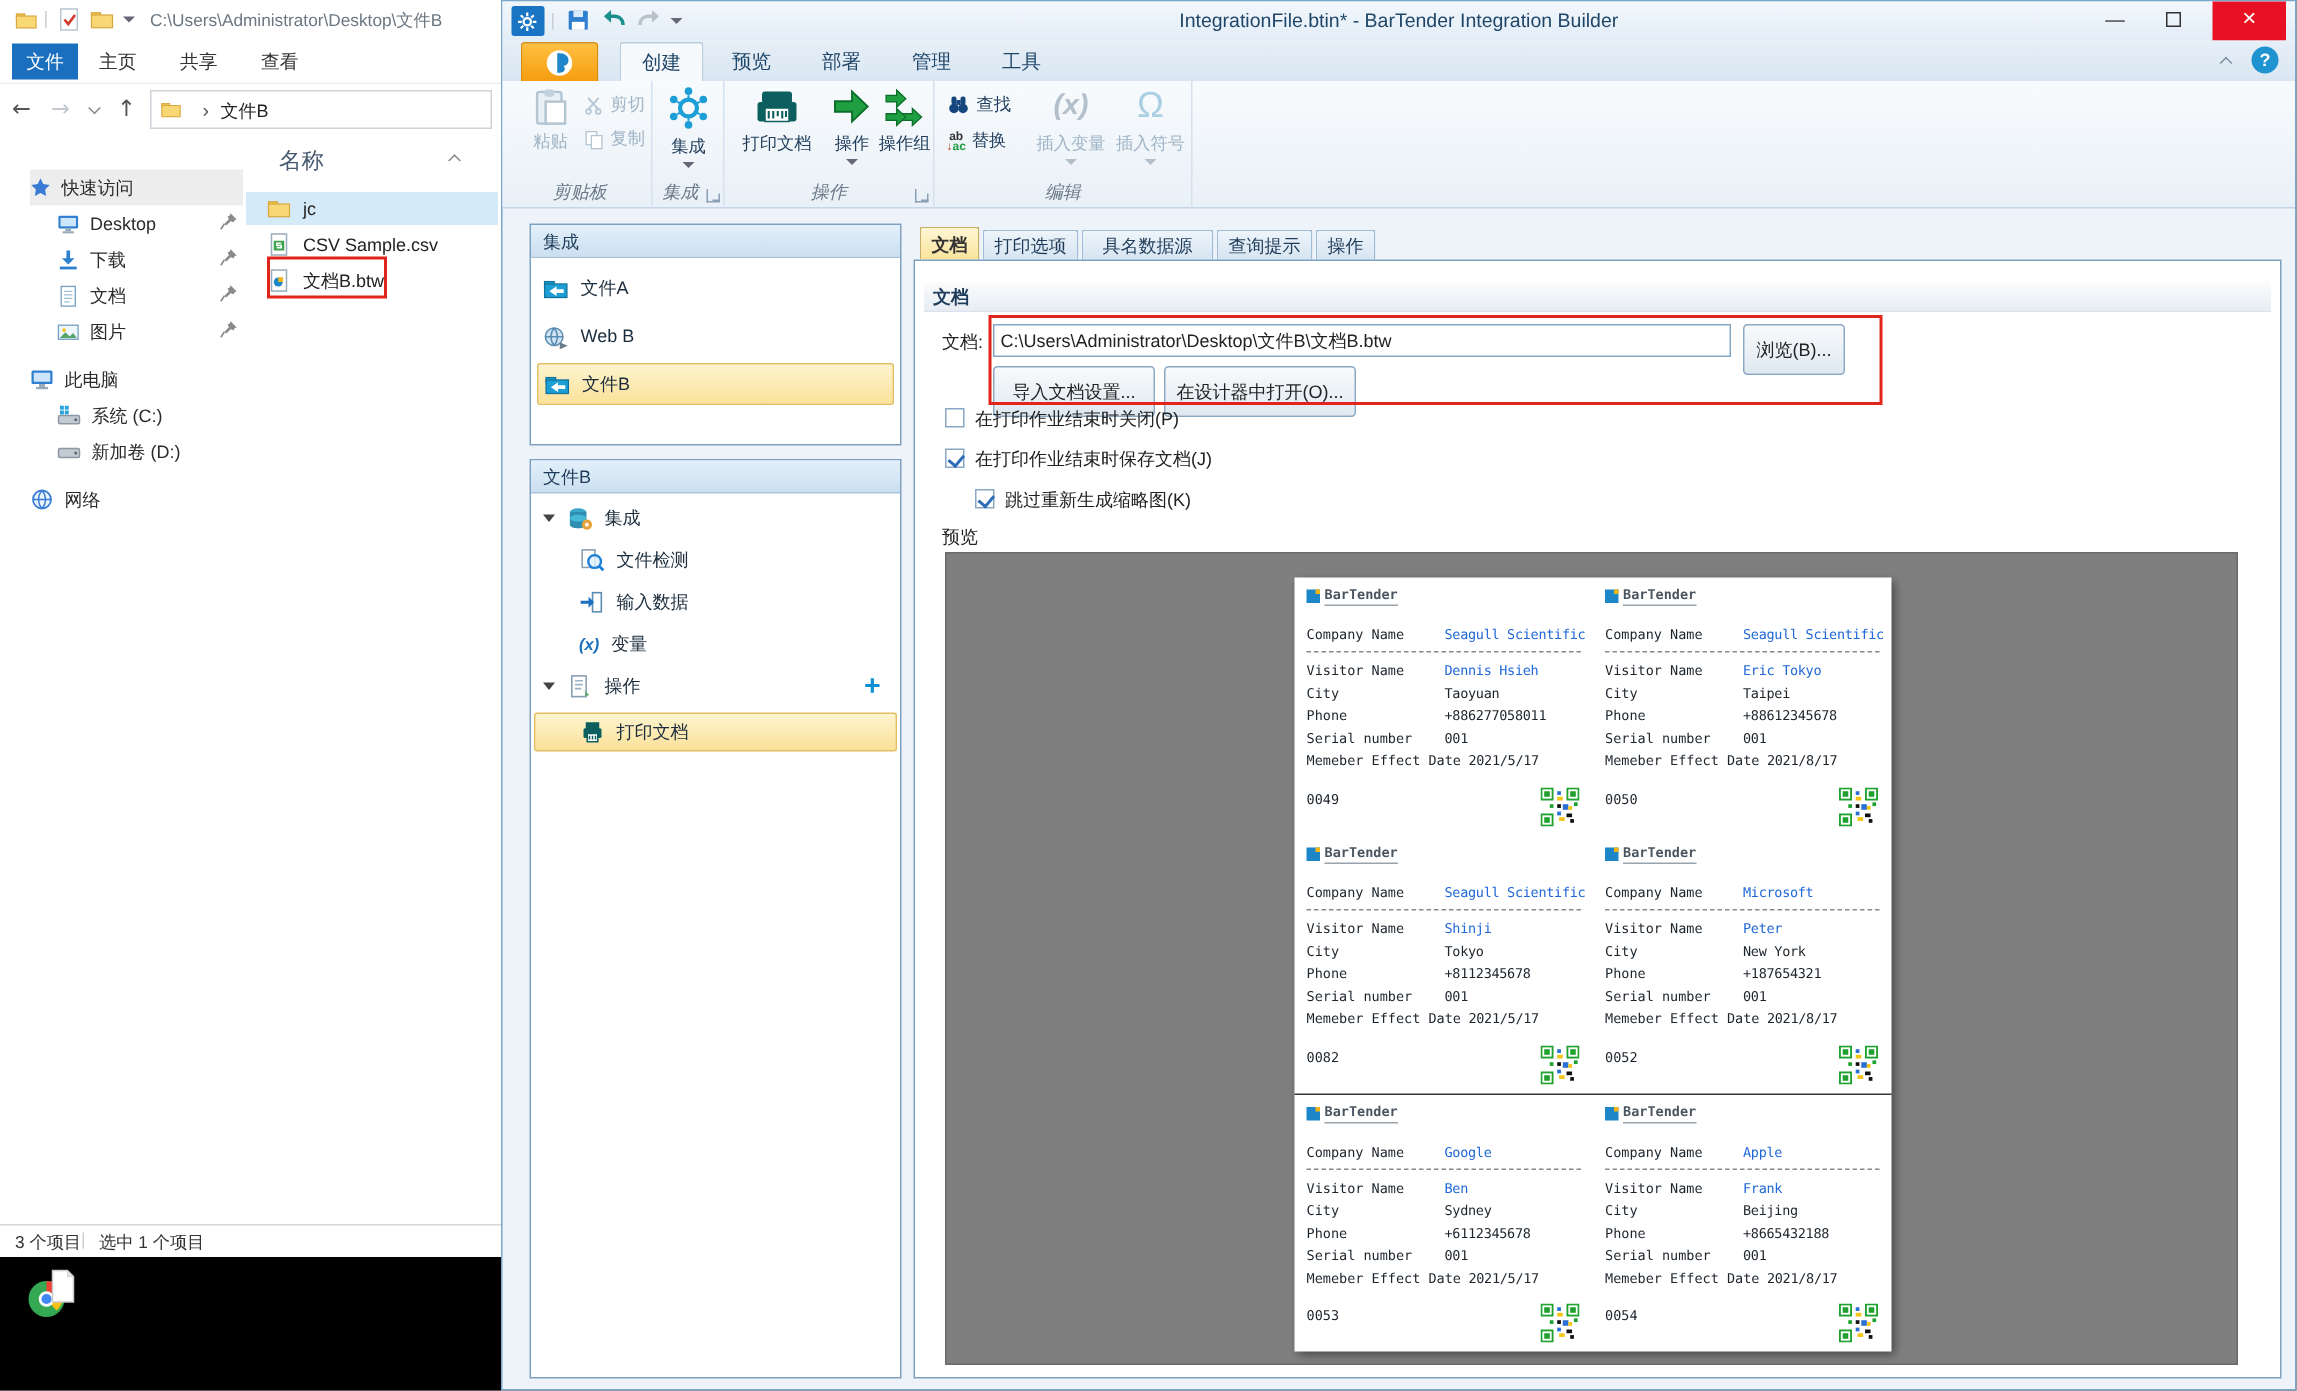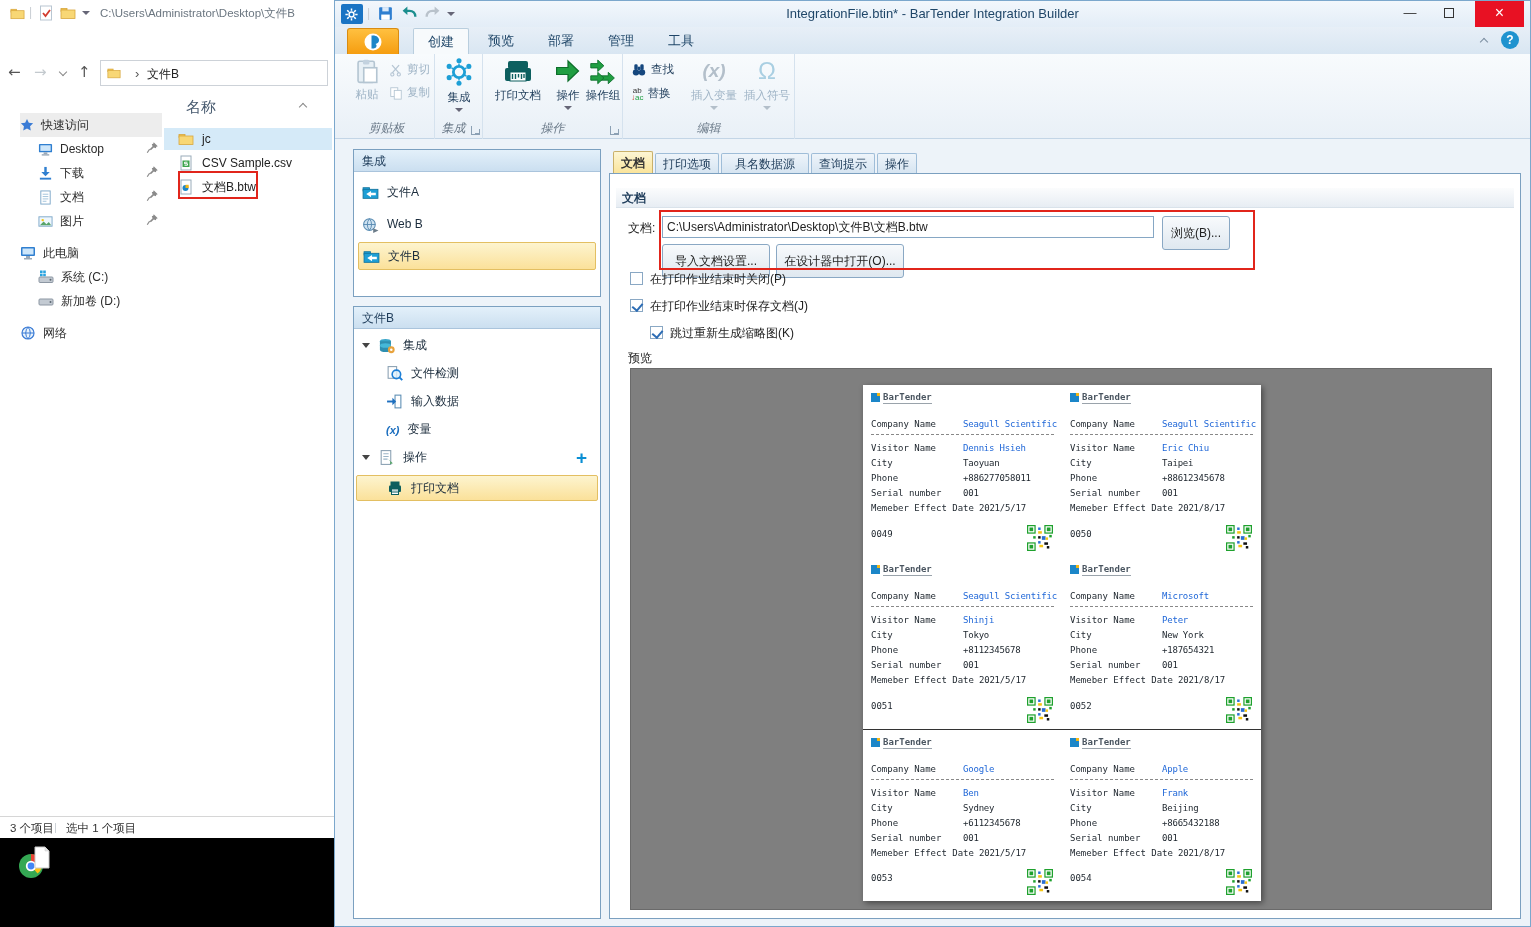--- a/index.html
+++ b/index.html
@@ -300,20 +300,26 @@
     <span class="abs pipe" style="left:29px;top:5px">|</span>
     <svg class="abs" style="left:38px;top:5px" width="16" height="16" viewBox="0 0 16 16">
         <use href="#s-checkdoc"></use>
       </svg>
     <svg class="abs" style="left:60px;top:5px" width="16" height="16" viewBox="0 0 16 16">
         <use href="#s-folder"></use>
       </svg>
     <span class="abs caret" style="left:82px;top:11px"></span>
     <span class="e-path">C:\Users\Administrator\Desktop\文件B</span>
   </div>
+  <div class="e-menu">
+    <div class="m-file">文件</div>
+    <div class="m-item" style="left:66px">主页</div>
+    <div class="m-item" style="left:120px">共享</div>
+    <div class="m-item" style="left:174px">查看</div>
+  </div>
   <div class="e-addr">
     <span class="nav-g" style="left:8px;color:#555">←</span>
     <span class="nav-g" style="left:34px;color:#c3c9ce">→</span>
     <span class="abs chev chev-down" style="left:60px;top:13px"></span>
     <span class="nav-g" style="left:78px;color:#555">↑</span>
     <div class="addr-box">
       <svg class="abs" style="left:6px;top:5px" width="14" height="14" viewBox="0 0 16 16">
           <use href="#s-folder"></use>
         </svg>
       <span class="crumb">›</span>
@@ -521,21 +527,21 @@
       <span class="launcher" style="right:3px;bottom:4px"></span>
     </div>
     <div class="rgrp" style="left:288px;width:172px">
       <div class="smallbtn" style="left:8px;top:8px">
         <svg width="16" height="15" viewBox="0 0 16 16">
             <use href="#s-binoc"></use>
           </svg>
         <span>查找</span>
       </div>
       <div class="smallbtn" style="left:8px;top:32px">
-        <span style="font-size:8px;font-weight:normal;line-height:7px;text-align:center"><span style="color:#333">ab</span><br><span style="color:#c0392b">↓</span><span style="color:#1f9e42">ac</span></span>
+        <span style="font-size:8px;font-weight:bold;line-height:7px;text-align:center"><span style="color:#333">ab</span><br><span style="color:#c0392b">↓</span><span style="color:#1f9e42">ac</span></span>
         <span>替换</span>
       </div>
       <div class="bigbtn disabled" style="left:64px;top:3px;width:54px">
         <span style="font-size:19px;font-style:italic;font-weight:bold;color:#b3bfca;line-height:28px">(x)</span>
         <span class="lbl">插入变量</span>
         <span class="caret" style="border-top-color:#b3bfca"></span>
       </div>
       <div class="bigbtn disabled" style="left:120px;top:3px;width:48px">
         <span style="font-size:24px;color:#a9cfe2;line-height:28px">Ω</span>
         <span class="lbl">插入符号</span>
@@ -674,21 +680,21 @@
               <span class="bsq"></span>
               <span class="btx">BarTender</span>
             </div>
           <div class="lrow">
               <span class="fl">Company Name</span>
               <span class="fv blue">Seagull Scientific</span>
             </div>
           <div class="dashes"></div>
           <div class="lrow">
               <span class="fl">Visitor Name</span>
-              <span class="fv blue">Eric Chiu</span>
+              <span class="fv blue">Eric Tokyo</span>
             </div>
           <div class="lrow">
               <span class="fl">City</span>
               <span class="fv">Taipei</span>
             </div>
           <div class="lrow">
               <span class="fl">Phone</span>
               <span class="fv">+88612345678</span>
             </div>
           <div class="lrow">
@@ -728,21 +734,21 @@
               <span class="fv">+8112345678</span>
             </div>
           <div class="lrow">
               <span class="fl">Serial number</span>
               <span class="fv">001</span>
             </div>
           <div class="lrow daterow">
               <span class="fl">Memeber Effect Date</span>
               <span class="fv">2021/5/17</span>
             </div>
-          <div class="lnum">0051</div>
+          <div class="lnum">0082</div>
           <svg class="qr" width="26" height="26" viewBox="0 0 21 21">
               <use href="#s-qr"></use>
             </svg>
         </div>
 
         <div class="plabel" style="left:199px;top:172px">
           <div class="brand">
               <span class="bsq"></span>
               <span class="btx">BarTender</span>
             </div>

